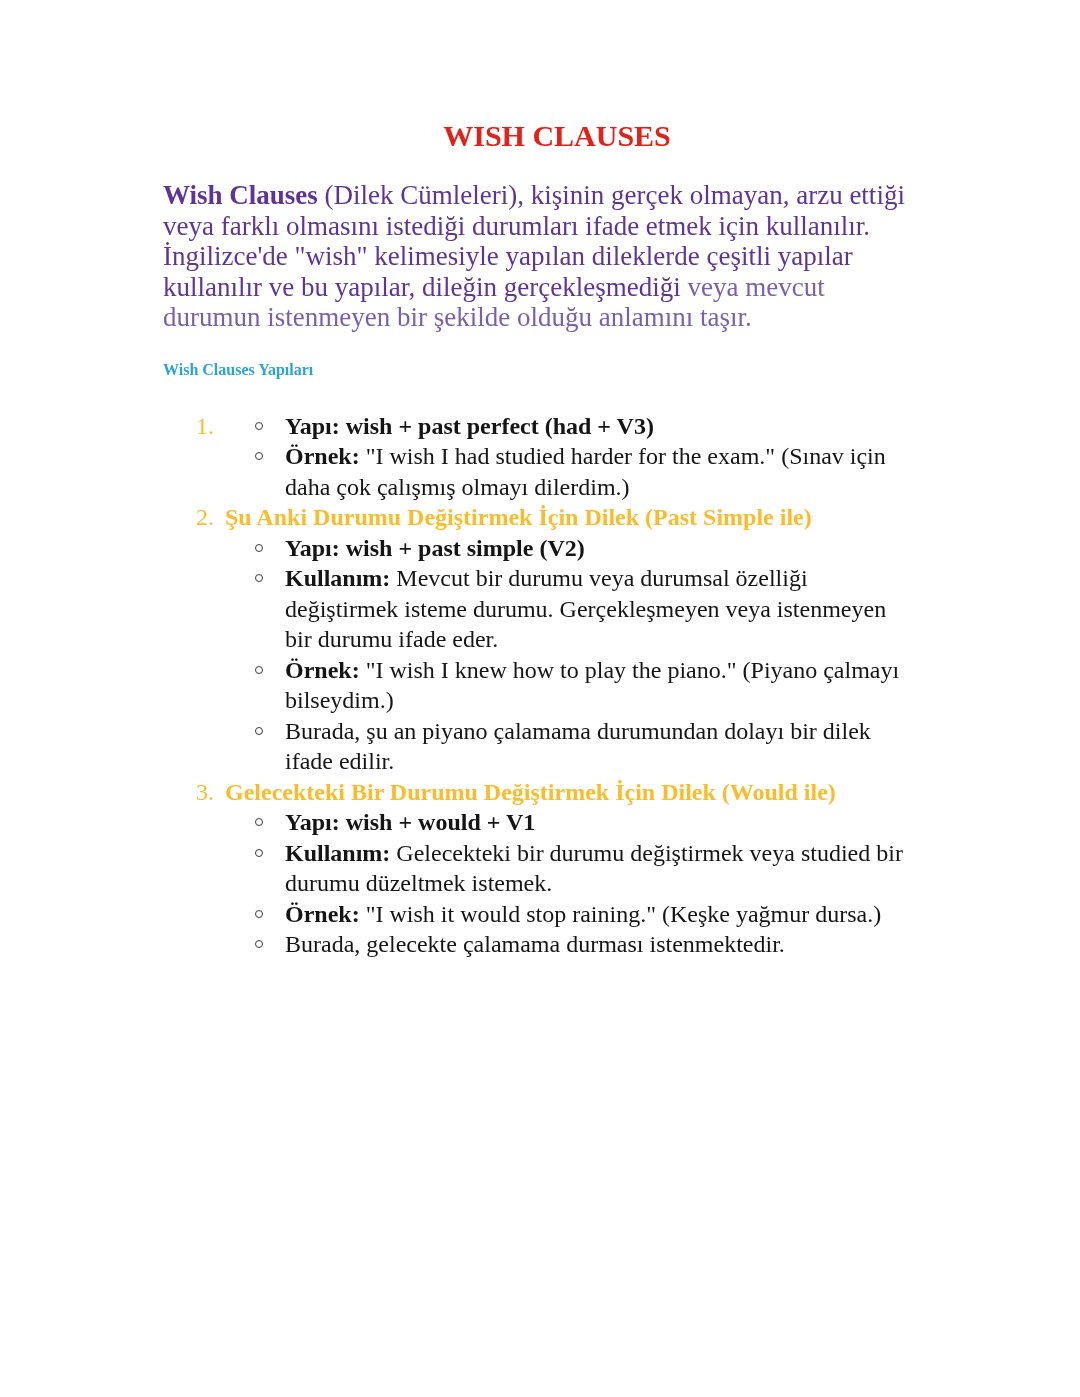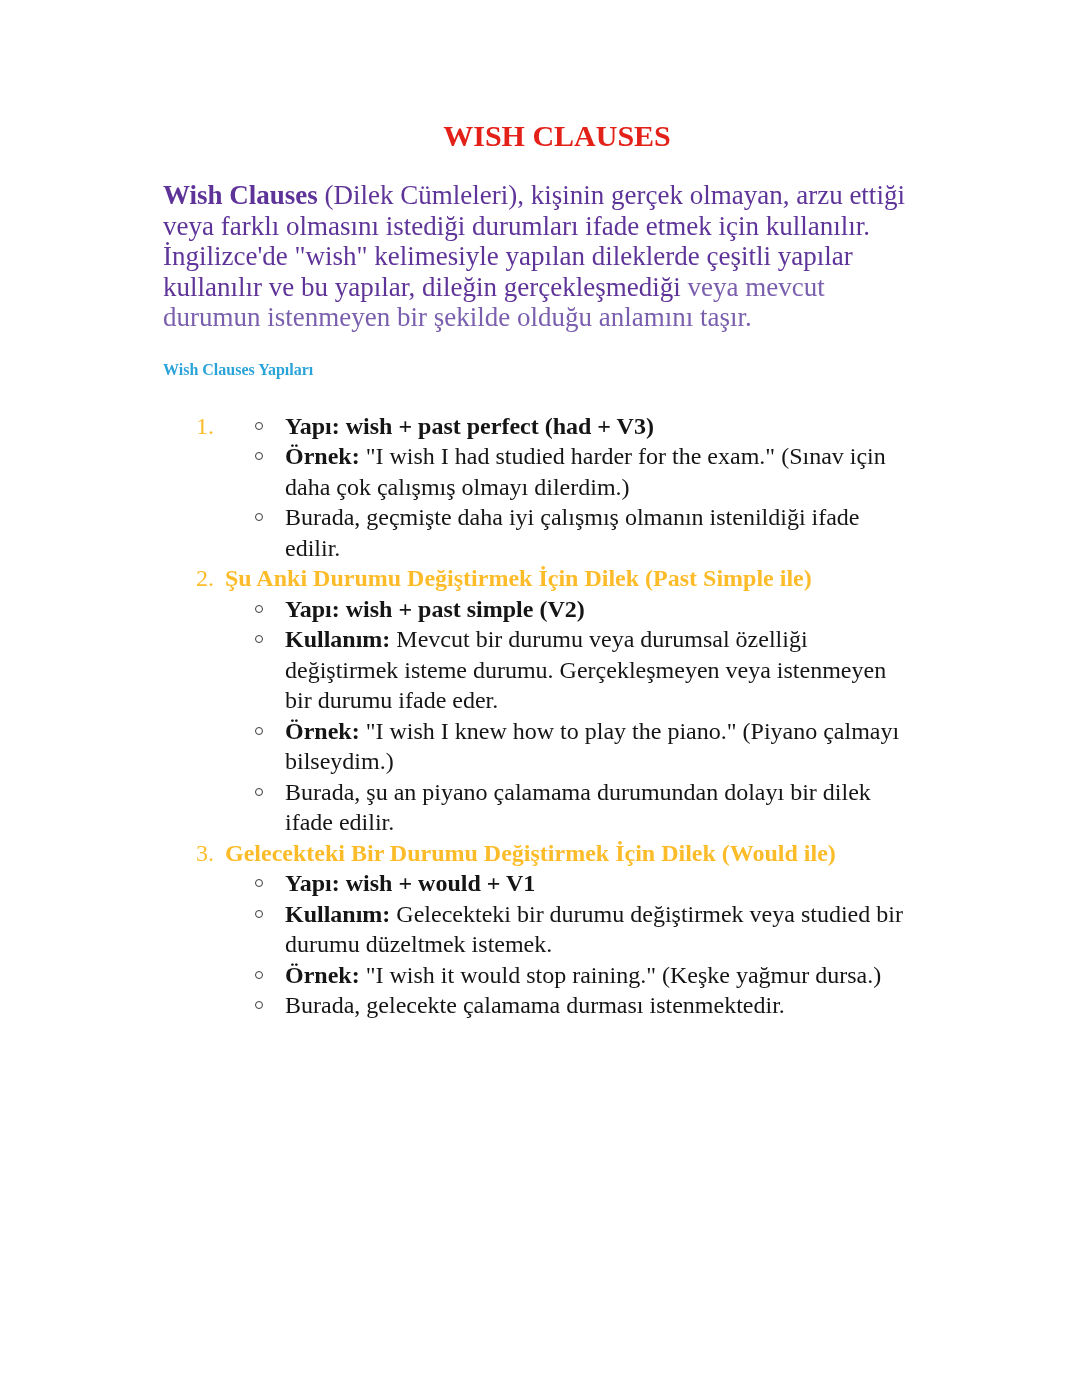--- a/index.html
+++ b/index.html
@@ -101,23 +101,20 @@
 
       <div class="num-item">
         <span class="num">1.</span>
       </div>
       <div class="b-item bold-all">
         <span class="ring"></span><span class="blabel">Yapı:</span><span> wish + past perfect (had + V3)</span>
       </div>
       <div class="b-item">
         <span class="ring"></span><span class="blabel">Örnek:</span><span> "I wish I had studied harder for the exam." (Sınav için daha çok çalışmış olmayı dilerdim.)</span>
       </div>
-      <div class="b-item">
-        <span class="ring"></span><span class="blabel"></span><span>Burada, geçmişte daha iyi çalışmış olmanın istenildiği ifade edilir.</span>
-      </div>
 
       <div class="num-item">
         <span class="num">2.</span><span>Şu Anki Durumu Değiştirmek İçin Dilek (Past Simple ile)</span>
       </div>
       <div class="b-item bold-all">
         <span class="ring"></span><span class="blabel">Yapı:</span><span> wish + past simple (V2)</span>
       </div>
       <div class="b-item">
         <span class="ring"></span><span class="blabel">Kullanım:</span><span> Mevcut bir durumu veya durumsal özelliği değiştirmek isteme durumu. Gerçekleşmeyen veya istenmeyen bir durumu ifade eder.</span>
       </div>

